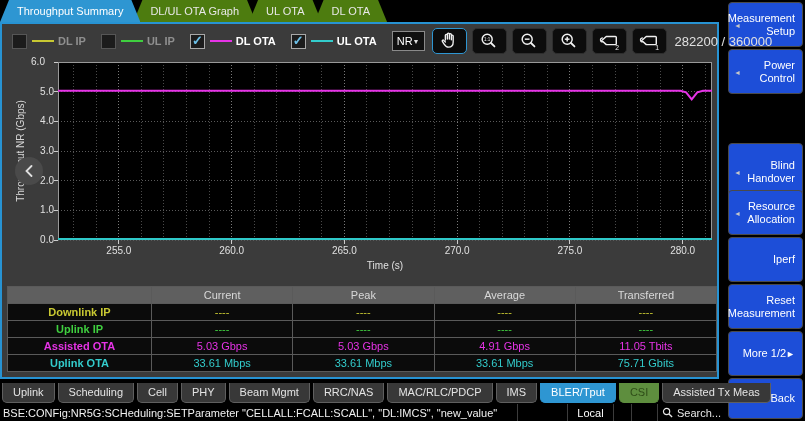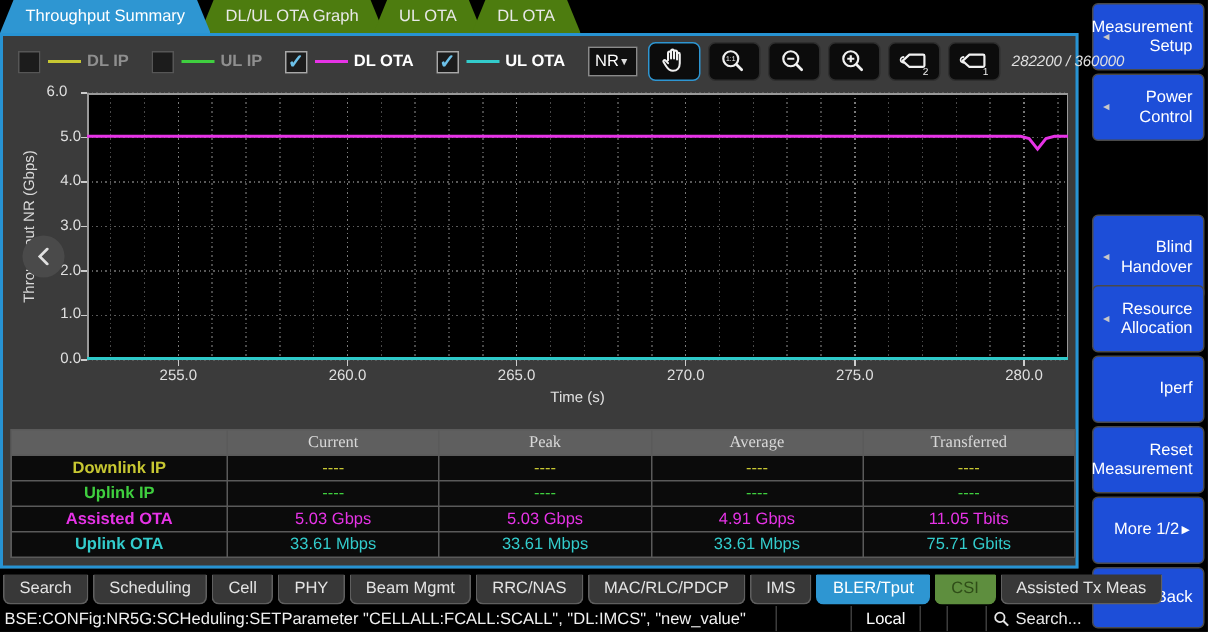--- a/index.html
+++ b/index.html
@@ -27,38 +27,38 @@
   .swatch{width:22px;height:2px;margin:0 4px 0 5px;}
   .llabel{font-size:11px;font-weight:bold;color:#8f8f8f;white-space:nowrap;}
   .llabel.on{color:#fff;}
   #tech-dd{width:48px;height:20px;background:#101010;border:1px solid #8a8a8a;display:flex;align-items:center;
            justify-content:flex-start;padding:0 4px;color:#fff;font-size:11px;margin-right:7px;box-sizing:border-box;cursor:pointer;}
   .caret{font-size:7px;color:#ddd;}
   #chart-toolbar{display:flex;align-items:center;}
   .tbtn{width:35px;height:26px;margin-right:5px;background:#0c0c0c;border:1px solid #2e2e2e;border-radius:5px;
         display:flex;align-items:center;justify-content:center;box-sizing:border-box;cursor:pointer;}
   .tbtn.active{border-color:#2e96d2;}
-  #sample-counter{font-size:10px;color:#e0e0e0;margin-left:3px;white-space:nowrap;font-style:italic;}
+  #sample-counter{font-size:13px;color:#e0e0e0;margin-left:3px;white-space:nowrap;}
 
   
   #graph{position:absolute;left:4px;top:32px;width:710px;height:226px;}
   #plot-svg{position:absolute;left:0;top:0;}
   .ylab{position:absolute;left:14px;top:95px;transform:translate(-50%,-50%) rotate(-90deg);
         font-size:10px;color:#d8d8d8;white-space:nowrap;}
   .xlab{position:absolute;top:204px;transform:translateX(-50%);font-size:10px;color:#e0e0e0;}
   .xtick{position:absolute;width:44px;text-align:center;font-size:10px;color:#e0e0e0;top:189px;}
   .ytick{position:absolute;width:32px;text-align:right;font-size:10px;color:#e0e0e0;left:16px;}
   #collapse{position:absolute;left:13px;top:133px;width:28px;height:28px;border-radius:50%;background:#4a4a4a;
             display:flex;align-items:center;justify-content:center;z-index:6;cursor:pointer;}
 
   
   #tput-table{position:absolute;left:5px;top:262px;width:708px;display:grid;
               grid-template-columns:143px 1fr 1fr 1fr 1fr;gap:1px;background:#5a5a5a;
               border:1px solid #5a5a5a;font-size:11px;}
-  .th{background:#5f5f5f;color:#d8d8d8;text-align:center;height:16px;line-height:16px;font-family:Liberation Serif, serif;}
+  .th{background:#5f5f5f;color:#d8d8d8;text-align:center;height:16px;line-height:16px;}
   .tdl{background:#0b0b0b;text-align:center;height:16px;line-height:16px;font-weight:bold;}
   .td{background:#0b0b0b;text-align:center;height:16px;line-height:16px;}
 
   
   #bottom-tabbar{position:absolute;left:0;top:383px;height:21px;display:flex;gap:3px;padding-left:2px;z-index:2;}
   .btab{height:20px;line-height:18px;padding:0 10px;font-size:11px;color:#e4e4e4;background:#383838;
         border:1px solid #5f5f5f;border-top:none;border-radius:0 0 5px 5px;box-sizing:border-box;white-space:nowrap;cursor:pointer;}
   .btab.active{background:#2e96d2;border-color:#2e96d2;color:#fff;}
   .btab.green{background:#5e8e3e;border-color:#5e8e3e;color:#2f4d18;}
 
@@ -279,21 +279,21 @@
           <div class="td" style="color: rgb(230, 51, 230);">11.05 Tbits</div>
           <div class="tdl" style="color: rgb(51, 204, 204);">Uplink OTA</div>
           <div class="td" style="color: rgb(51, 204, 204);">33.61 Mbps</div>
           <div class="td" style="color: rgb(51, 204, 204);">33.61 Mbps</div>
           <div class="td" style="color: rgb(51, 204, 204);">33.61 Mbps</div>
           <div class="td" style="color: rgb(51, 204, 204);">75.71 Gbits</div>
         </div>
     </div>
 
     <div id="bottom-tabbar">
-        <div class="btab">Search</div>
+        <div class="btab">Uplink</div>
         <div class="btab">Scheduling</div>
         <div class="btab">Cell</div>
         <div class="btab">PHY</div>
         <div class="btab">Beam Mgmt</div>
         <div class="btab">RRC/NAS</div>
         <div class="btab">MAC/RLC/PDCP</div>
         <div class="btab">IMS</div>
         <div class="btab active">BLER/Tput</div>
         <div class="btab green">CSI</div>
         <div class="btab">Assisted Tx Meas</div>

